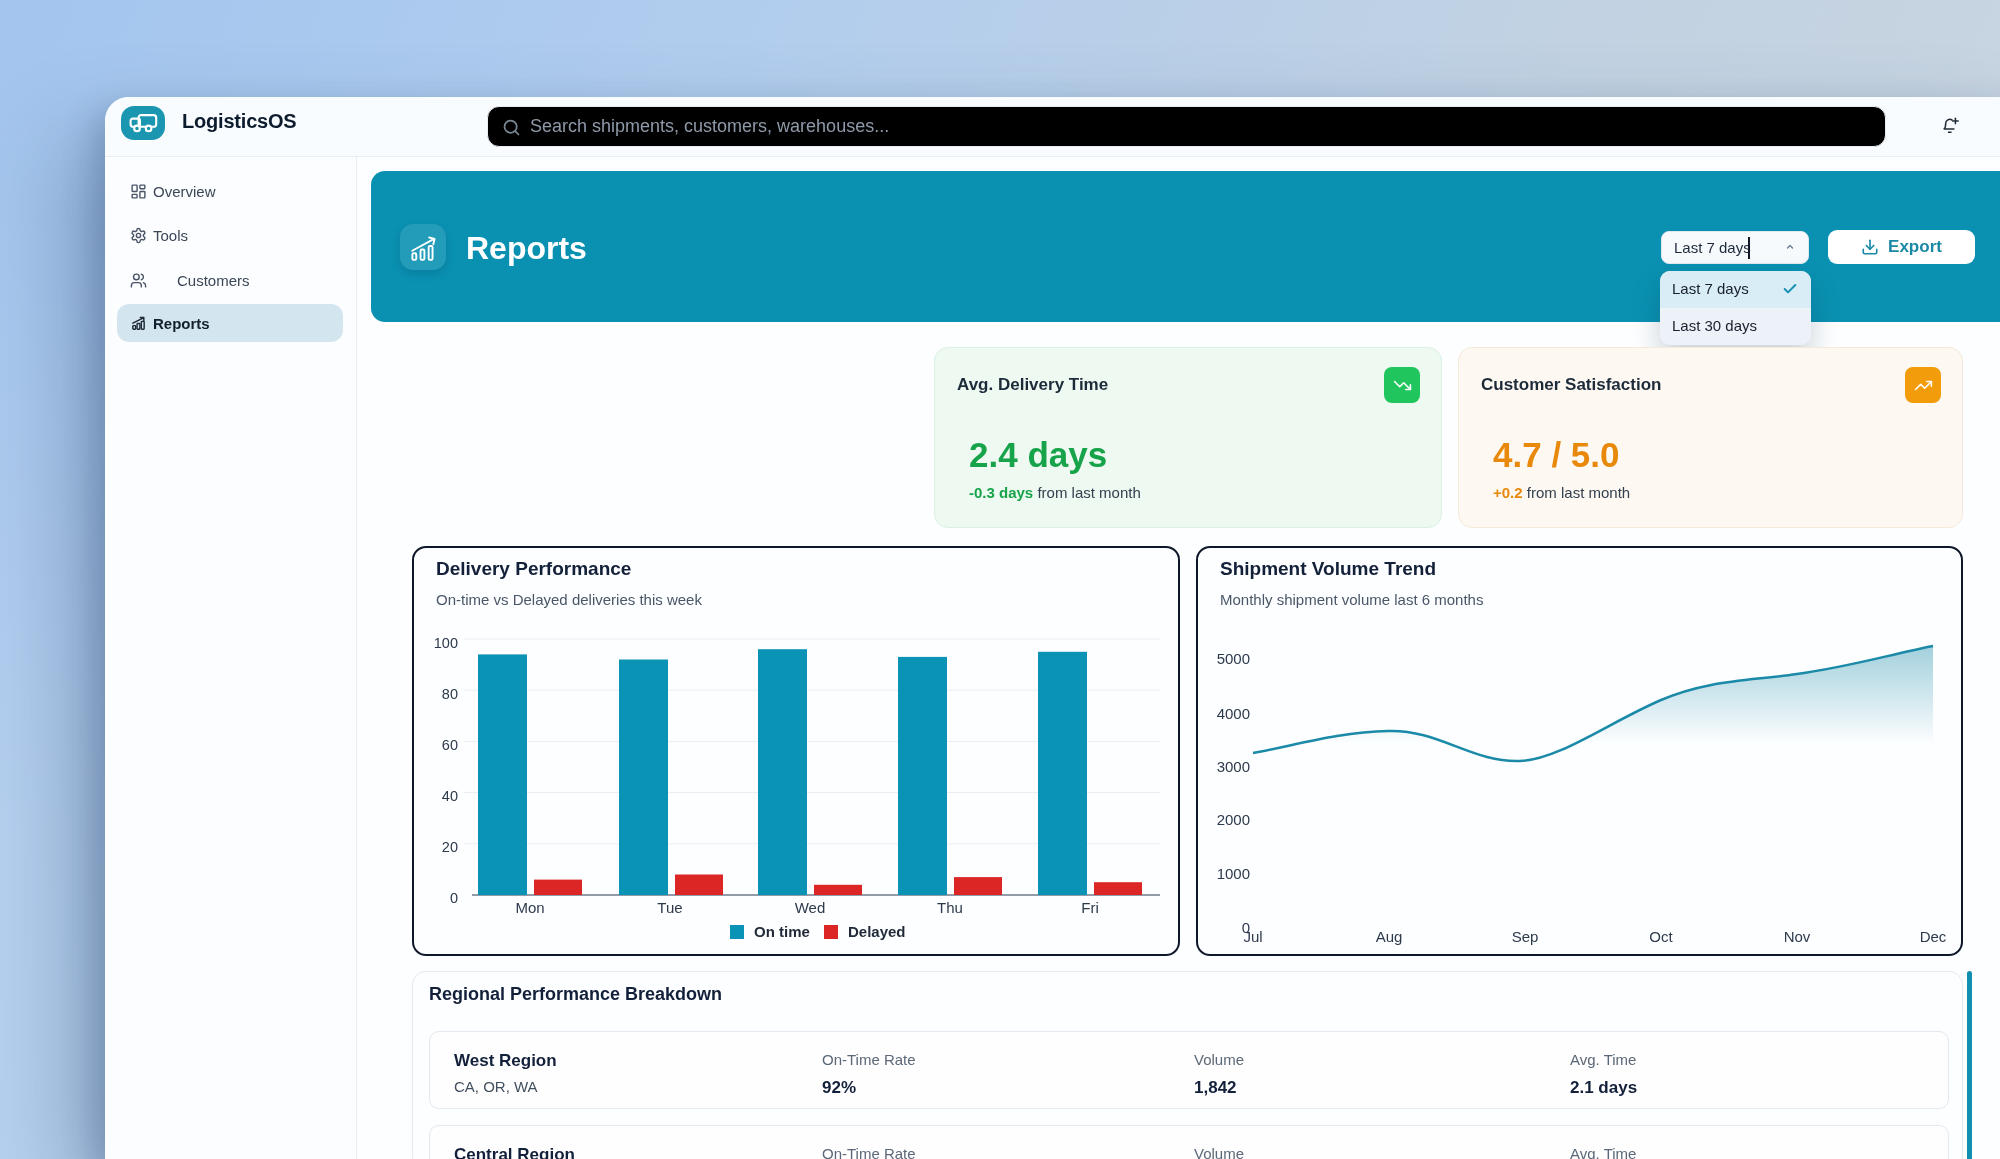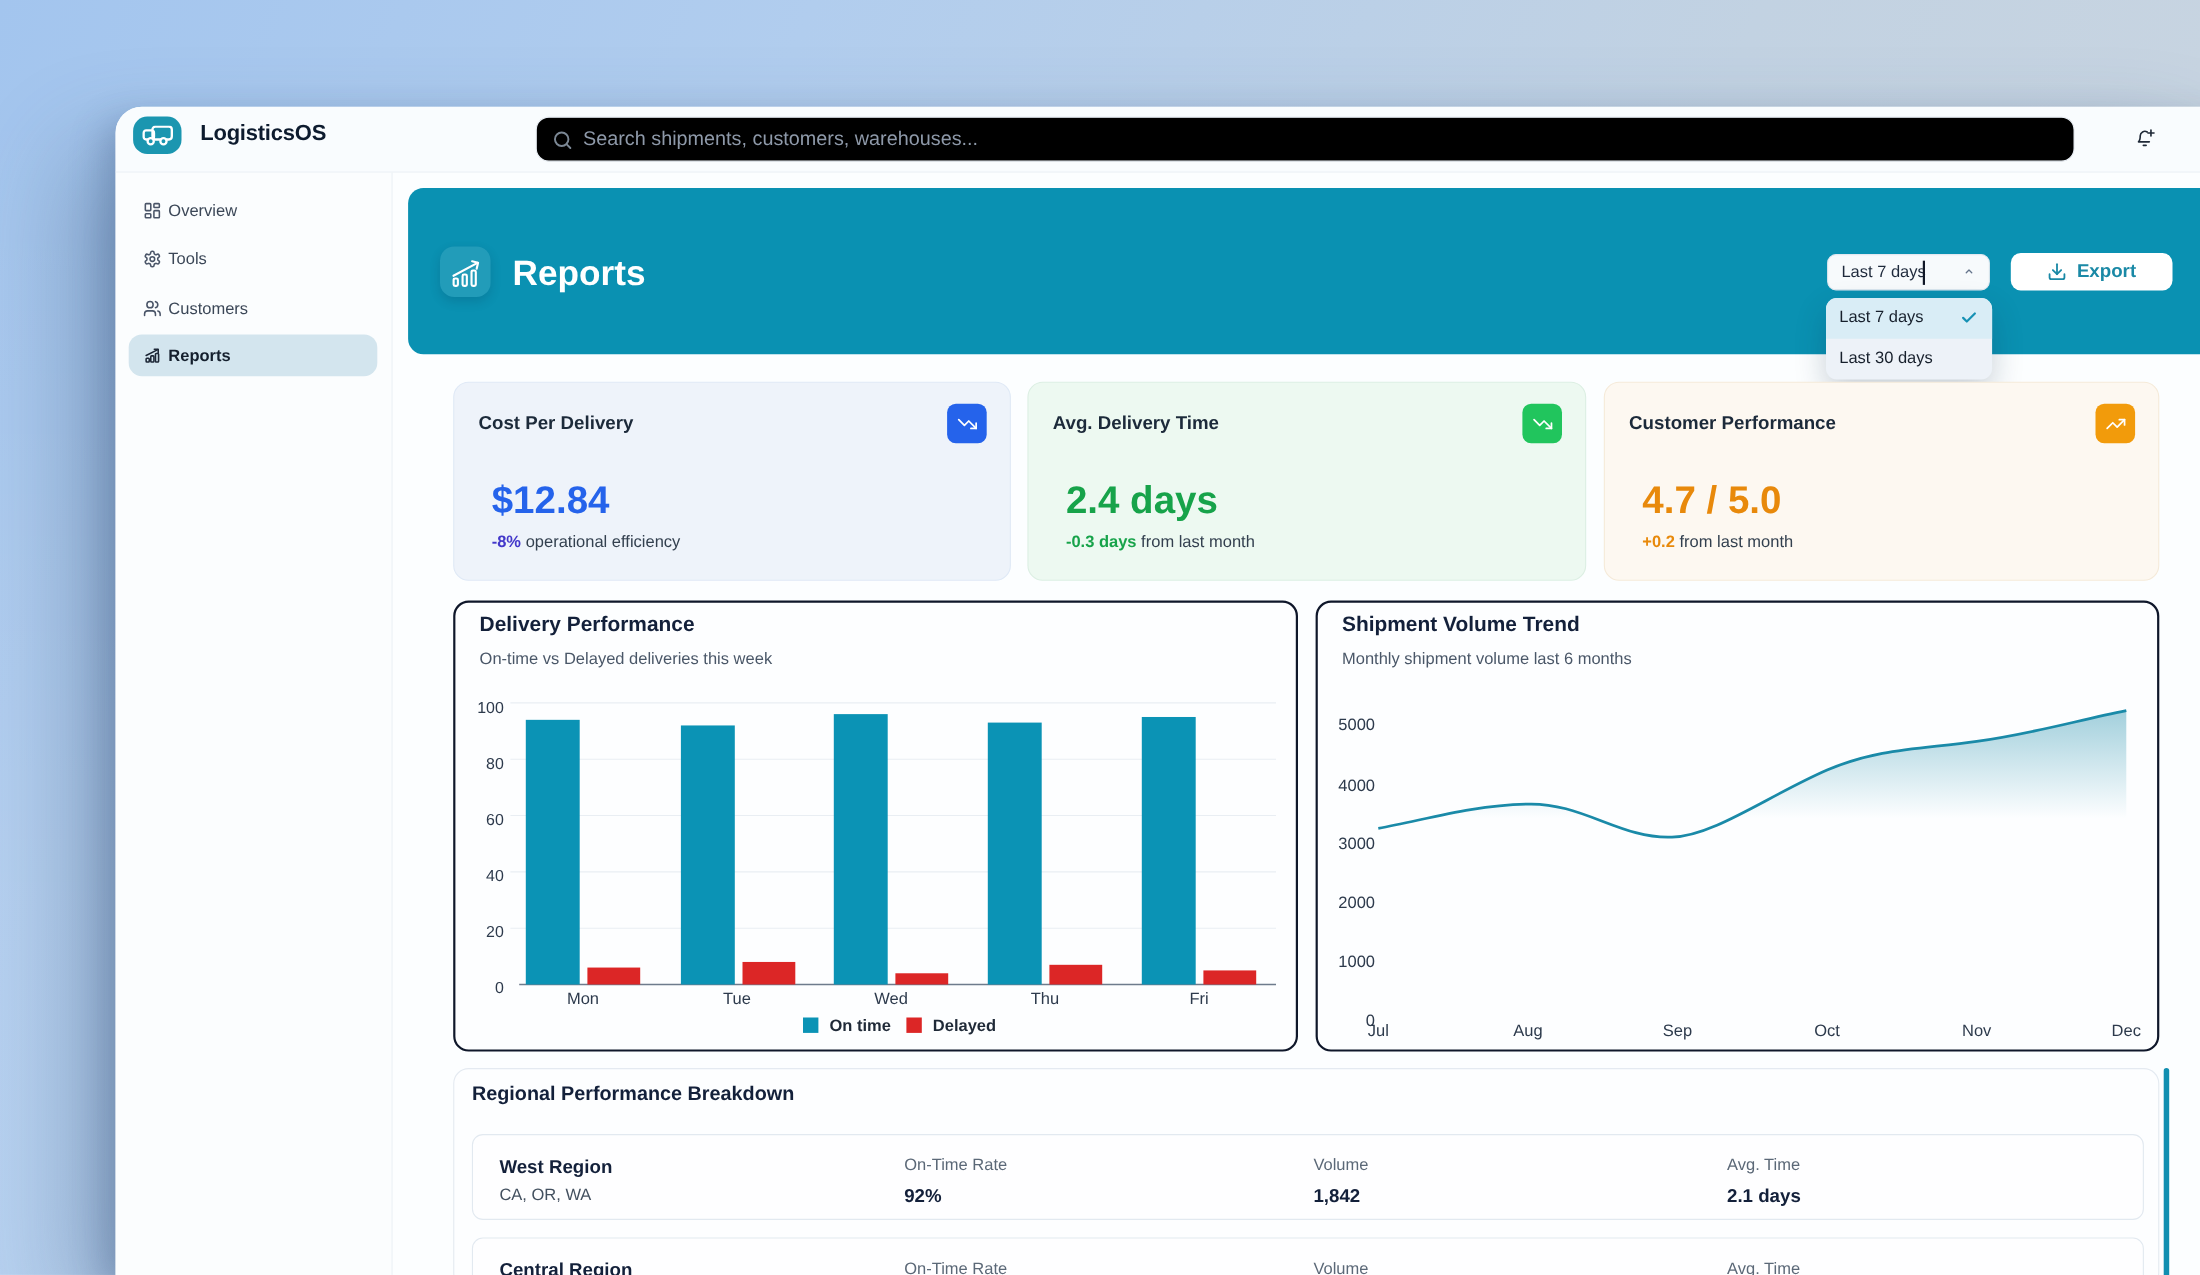--- a/index.html
+++ b/index.html
@@ -125,21 +125,21 @@
         </svg>
       <span>Overview</span>
     </div>
     <div class="nav" style="top:59px;">
       <svg width="17" height="17" viewBox="0 0 24 24" fill="none" stroke="#4a5568" stroke-width="2" stroke-linecap="round" stroke-linejoin="round">
           <path d="M12.22 2h-.44a2 2 0 0 0-2 2v.18a2 2 0 0 1-1 1.73l-.43.25a2 2 0 0 1-2 0l-.15-.08a2 2 0 0 0-2.73.73l-.22.38a2 2 0 0 0 .73 2.73l.15.1a2 2 0 0 1 1 1.72v.51a2 2 0 0 1-1 1.74l-.15.09a2 2 0 0 0-.73 2.73l.22.38a2 2 0 0 0 2.73.73l.15-.08a2 2 0 0 1 2 0l.43.25a2 2 0 0 1 1 1.73V20a2 2 0 0 0 2 2h.44a2 2 0 0 0 2-2v-.18a2 2 0 0 1 1-1.73l.43-.25a2 2 0 0 1 2 0l.15.08a2 2 0 0 0 2.73-.73l.22-.39a2 2 0 0 0-.73-2.73l-.15-.08a2 2 0 0 1-1-1.74v-.5a2 2 0 0 1 1-1.74l.15-.09a2 2 0 0 0 .73-2.73l-.22-.38a2 2 0 0 0-2.73-.73l-.15.08a2 2 0 0 1-2 0l-.43-.25a2 2 0 0 1-1-1.73V4a2 2 0 0 0-2-2z"></path>
           <circle cx="12" cy="12" r="3"></circle>
         </svg>
       <span>Tools</span>
     </div>
-    <div class="nav" style="top:104px;">
+    <div class="nav" style="top:104px;gap:24px;">
       <svg width="17" height="17" viewBox="0 0 24 24" fill="none" stroke="#4a5568" stroke-width="2" stroke-linecap="round" stroke-linejoin="round">
           <path d="M16 21v-2a4 4 0 0 0-4-4H6a4 4 0 0 0-4 4v2"></path>
           <circle cx="9" cy="7" r="4"></circle>
           <path d="M22 21v-2a4 4 0 0 0-3-3.87"></path>
           <path d="M16 3.13a4 4 0 0 1 0 7.75"></path>
         </svg>
       <span>Customers</span>
     </div>
     <div class="nav active" style="top:147px;">
       <svg width="17" height="17" viewBox="0 0 24 24" fill="none" stroke="#1d2736" stroke-width="2" stroke-linecap="round" stroke-linejoin="round">
@@ -184,44 +184,33 @@
             <span>Last 7 days</span>
           <svg width="16" height="16" viewBox="0 0 24 24" fill="none" stroke="#1791b4" stroke-width="3" stroke-linecap="round" stroke-linejoin="round">
               <polyline points="20 6 9 17 4 12"></polyline>
             </svg>
         </div>
         <div class="i2">
             <span>Last 30 days</span>
           </div>
       </div>
     </div>
-    <div class="scard" id="c1">
-      <div class="title">Cost Per Delivery</div>
-      <div class="icon">
-          <svg width="19" height="19" viewBox="0 0 24 24" fill="none" stroke="#ffffff" stroke-width="2" stroke-linecap="round" stroke-linejoin="round">
-            <polyline points="22 17 13.5 8.5 8.5 13.5 2 7"></polyline>
-            <polyline points="16 17 22 17 22 11"></polyline>
-          </svg>
-        </div>
-      <div class="val">$12.84</div>
-      <div class="sub"><b>-8%</b> operational efficiency</div>
-    </div>
     <div class="scard" id="c2">
       <div class="title">Avg. Delivery Time</div>
       <div class="icon">
           <svg width="19" height="19" viewBox="0 0 24 24" fill="none" stroke="#ffffff" stroke-width="2" stroke-linecap="round" stroke-linejoin="round">
             <polyline points="22 17 13.5 8.5 8.5 13.5 2 7"></polyline>
             <polyline points="16 17 22 17 22 11"></polyline>
           </svg>
         </div>
       <div class="val">2.4 days</div>
       <div class="sub"><b>-0.3 days</b> from last month</div>
     </div>
     <div class="scard" id="c3">
-      <div class="title">Customer Performance</div>
+      <div class="title">Customer Satisfaction</div>
       <div class="icon">
           <svg width="19" height="19" viewBox="0 0 24 24" fill="none" stroke="#ffffff" stroke-width="2" stroke-linecap="round" stroke-linejoin="round">
             <polyline points="22 7 13.5 15.5 8.5 10.5 2 17"></polyline>
             <polyline points="16 7 22 7 22 13"></polyline>
           </svg>
         </div>
       <div class="val">4.7 / 5.0</div>
       <div class="sub"><b>+0.2</b> from last month</div>
     </div>
     <div class="chcard" id="chA">

